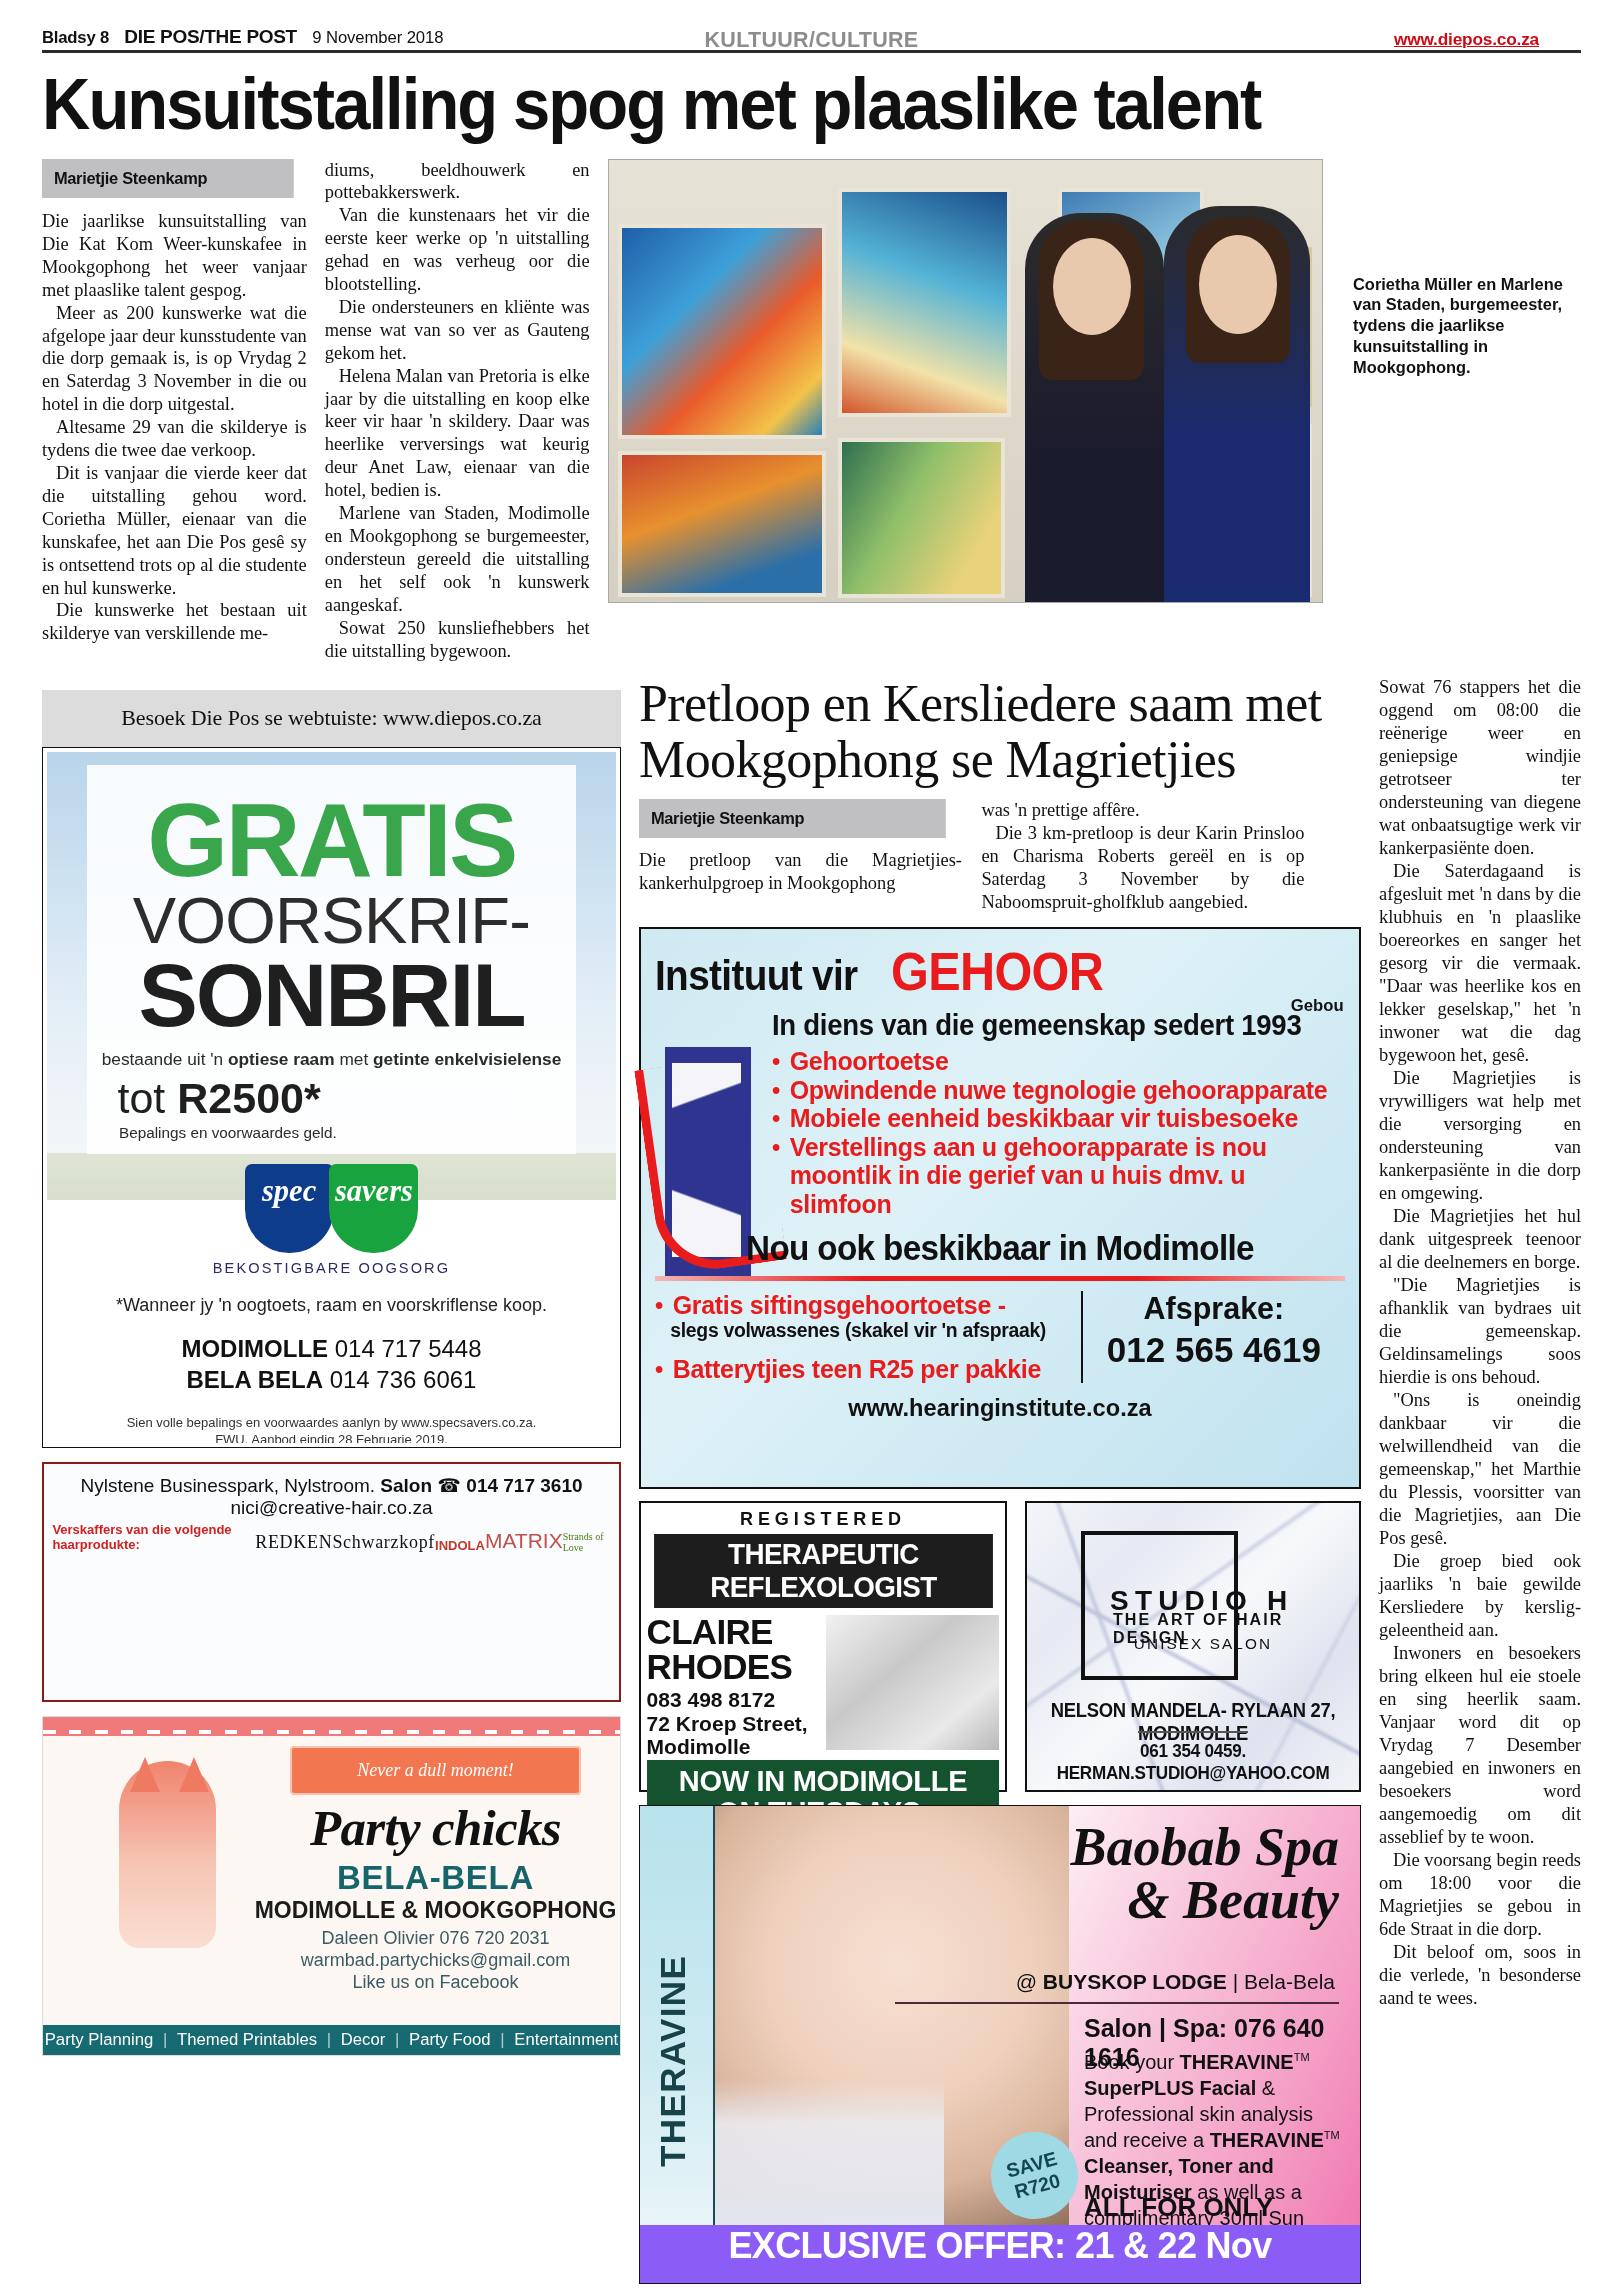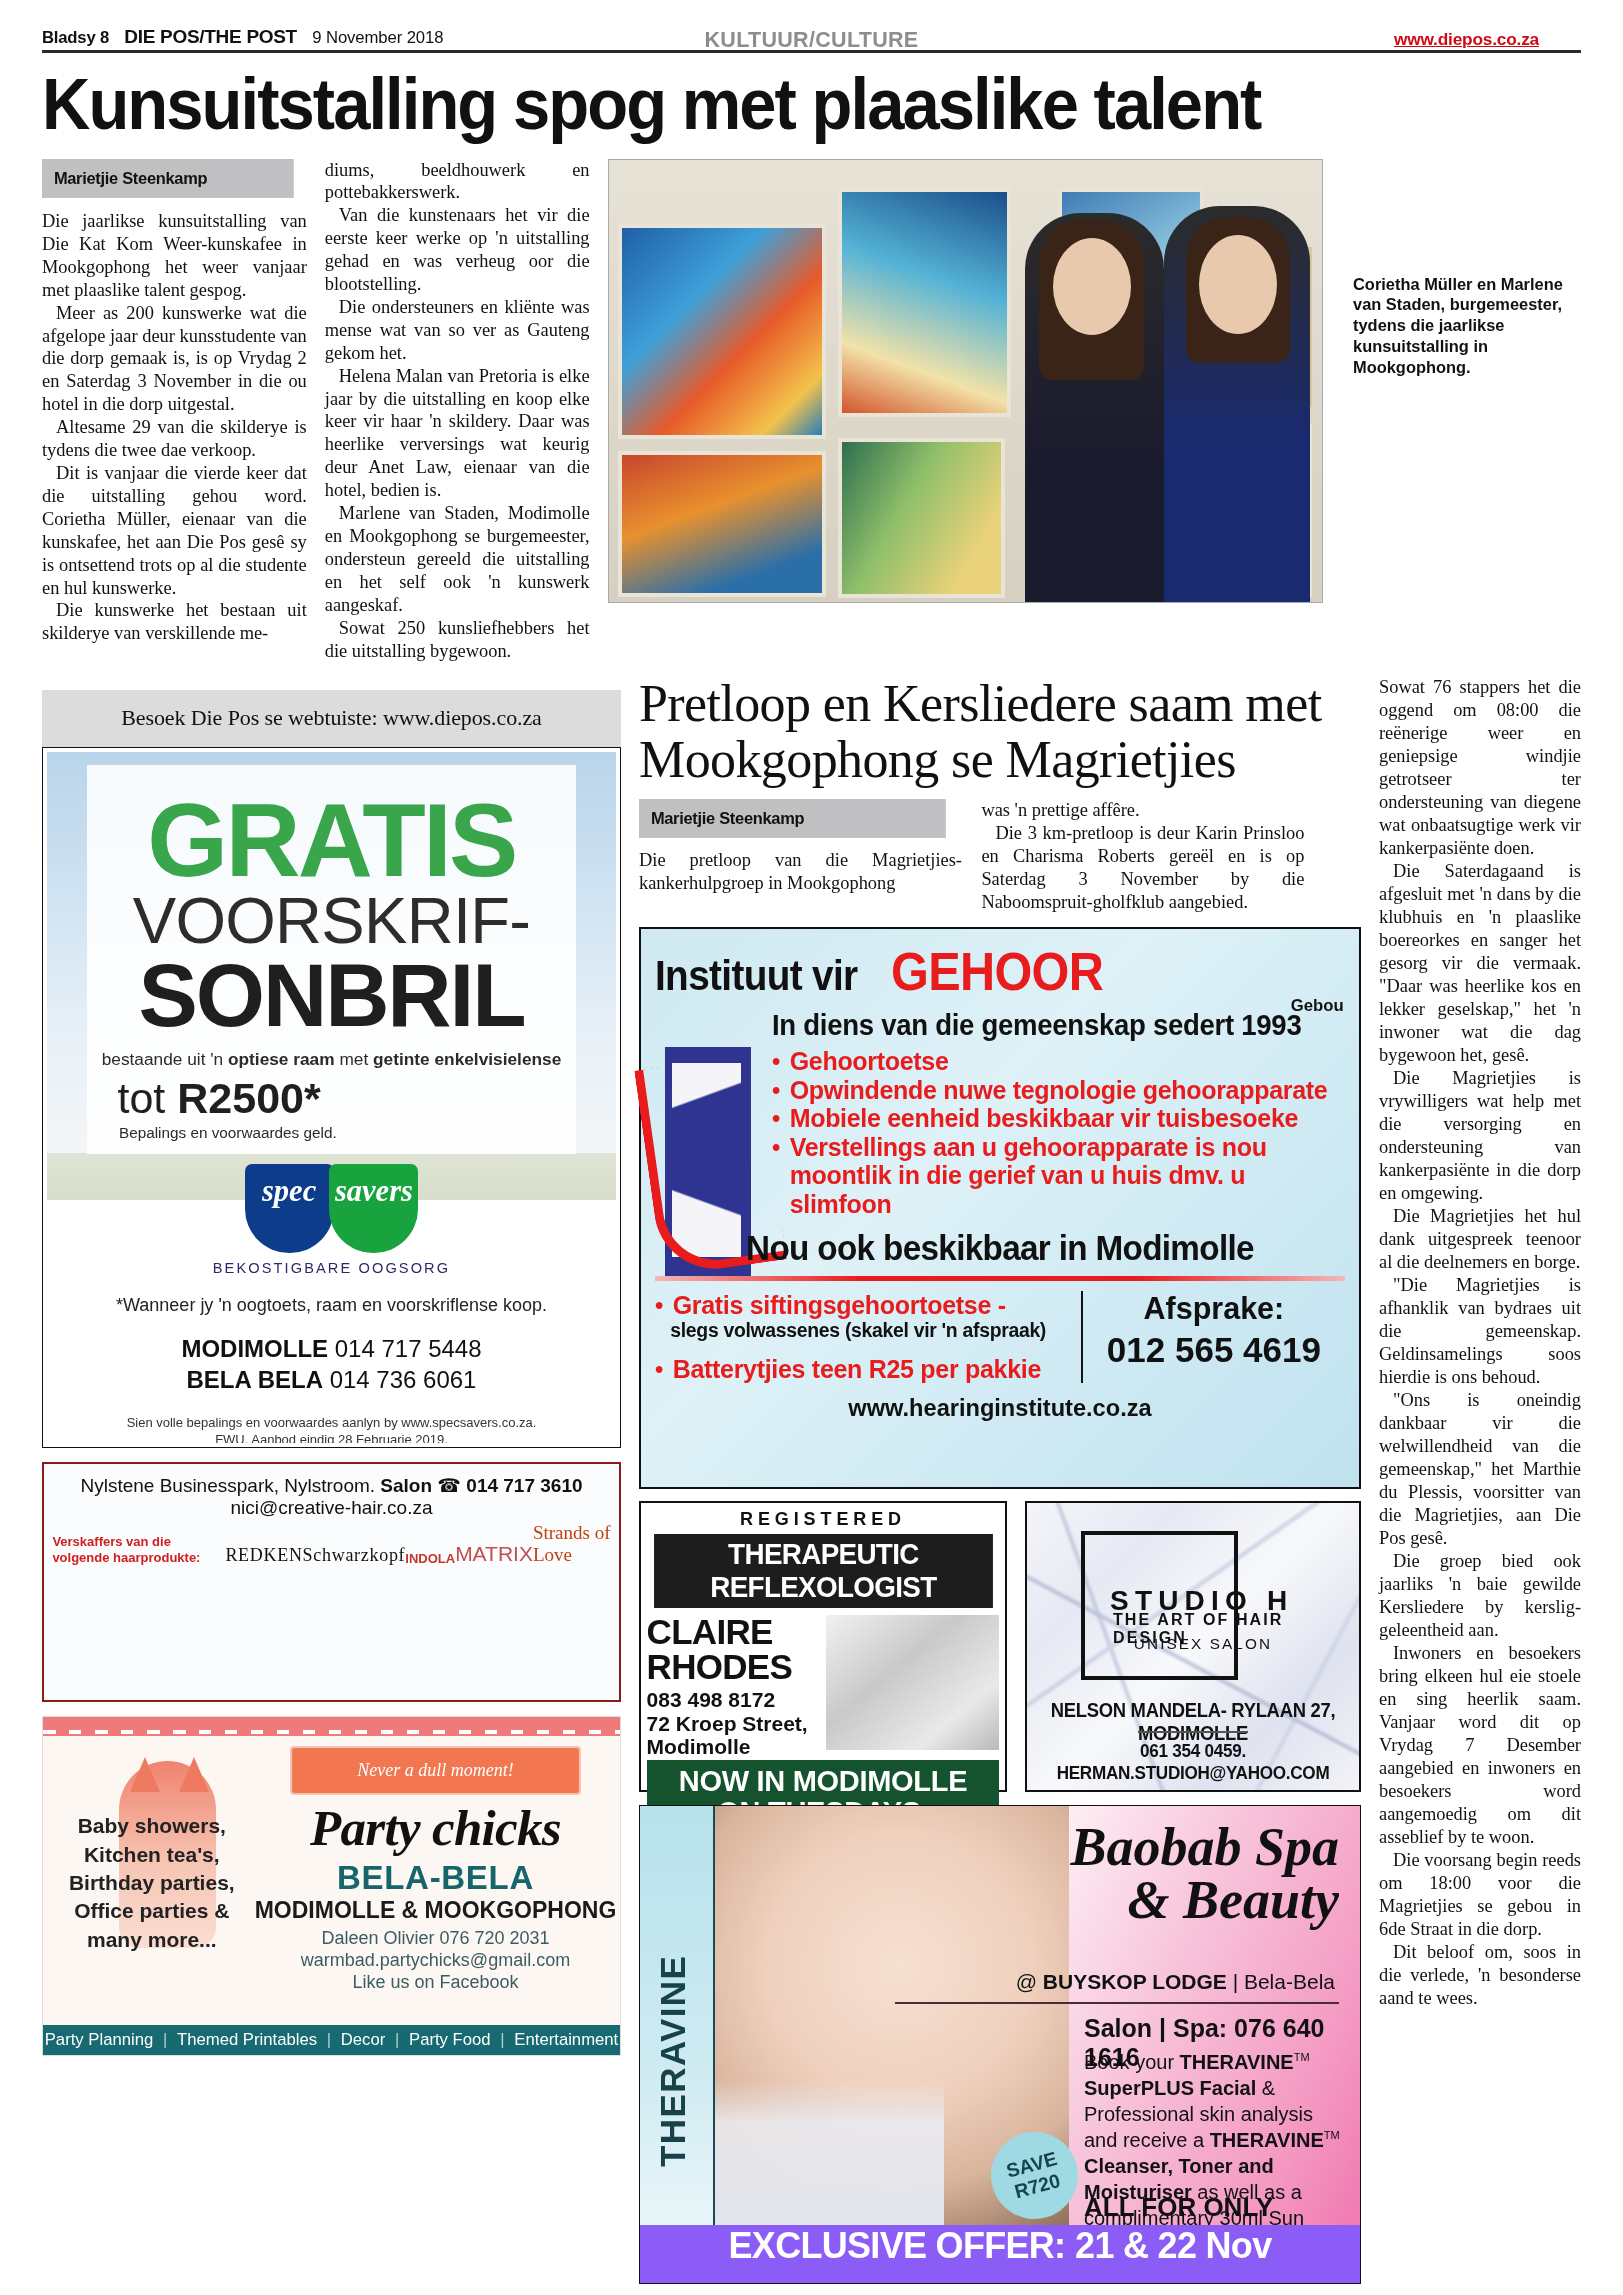--- a/index.html
+++ b/index.html
@@ -132,21 +132,21 @@
   .ch-unisex { text-align:center; font-family:"Liberation Serif", serif; font-style:italic;
      font-size:22px; line-height:1.12; letter-spacing:1.4px; }
   .ch-addr { text-align:center; font-family:"Liberation Sans", sans-serif; font-size:19px; margin-top:5.6px;}
   .ch-addr b { font-weight:bold; }
   .ch-email { text-align:center; font-family:"Liberation Sans", sans-serif; font-size:19px; }
   .ch-brands { display:flex; align-items:flex-end; justify-content:space-between; margin-top:2.8px; padding:0 4.2px;}
   .ch-supply { color:#d02020; font-family:"Liberation Sans", sans-serif; font-size:13px; font-weight:bold; line-height:1.2;}
   .brandtxt { font-family:"Liberation Serif", serif; font-size:18px; letter-spacing:0.7px; }
   .brand-matrix { color:#c0504d; font-family:"Liberation Sans", sans-serif; font-size:21px; }
   .brand-indola { color:#c0392b; font-family:"Liberation Sans", sans-serif; font-size:13px; font-weight:bold;}
-  .brand-strands { color:#c2410c; font-family:"Liberation Serif", serif; font-size:19px; }
+  .brand-strands { color:#4d7c0f; font-family:"Liberation Serif", serif; font-size:10px; }
 
   
   .party { height:340px; margin-top:14px; position:relative; background:#fdf7f3; border:0.7px solid #ddd;}
   .pc-top { height:19.4px; background:#f07a7a; position:relative; }
   .pc-top::after { content:""; position:absolute; left:0; right:0; bottom:2.8px; height:3.5px;
      background:repeating-linear-gradient(90deg,#fff 0 12.5px, transparent 12.5px 26px); }
   .pc-body { display:flex; height:calc(100% - 19.4px - 30.5px); }
   .pc-left { width:208px; position:relative; }
   .pc-fox { position:absolute; left:76px; top:25px; width:97px; height:187px;
      background:linear-gradient(180deg,#f0836d 0%,#f6c5b4 55%,#faded2 100%); border-radius:49px 49px 21px 21px; }
@@ -461,21 +461,20 @@
       </div>
 
       <div class="party">
         <div class="pc-top"></div>
         <div class="pc-body">
           <div class="pc-left">
             <div class="pc-fox">
               <div class="pc-ear1"></div>
               <div class="pc-ear2"></div>
             </div>
-            <div class="pc-txt">Baby showers, Kitchen tea's, Birthday parties, Office parties &amp; many more...</div>
           </div>
           <div class="pc-right">
             <div class="pc-ribbon">Never a dull moment!</div>
             <div class="pc-name">Party chicks</div>
             <div class="pc-bela">BELA-BELA</div>
             <div class="pc-towns">MODIMOLLE &amp; MOOKGOPHONG</div>
             <div class="pc-contact">
               <div>Daleen Olivier 076 720 2031</div>
               <div>warmbad.partychicks@gmail.com</div>
               <div>Like us on Facebook</div>

